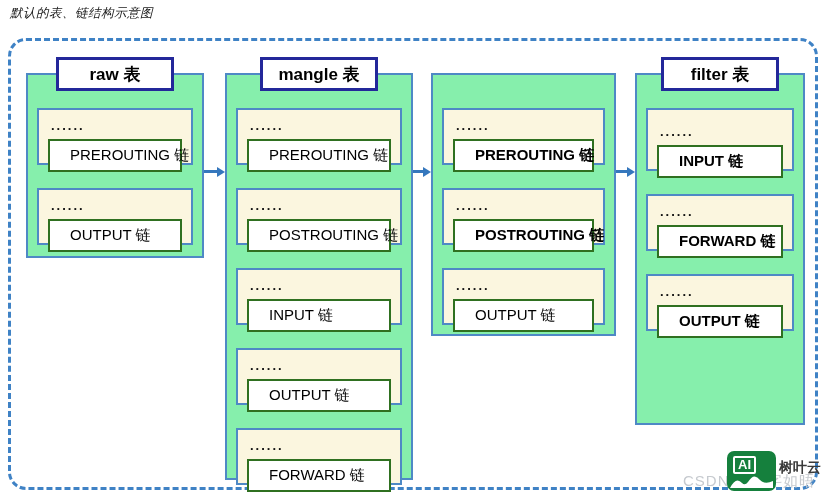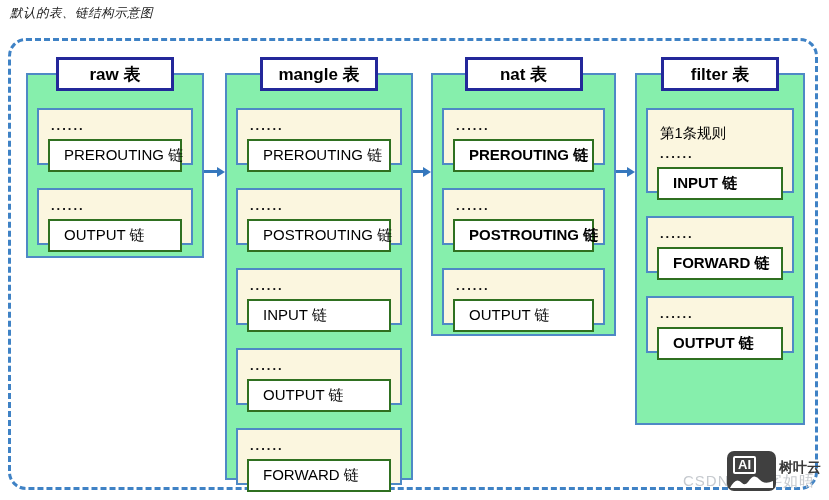--- a/index.html
+++ b/index.html
@@ -41,39 +41,39 @@
     padding:6px 9px 0 9px; box-sizing:border-box;
   }
   .dots {
     font-weight:bold; font-size:13px; letter-spacing:2px;
     color:#111; padding:2px 0 0 3px; line-height:15px;
   }
   .rules { padding:6px 0 0 3px; font-size:14.5px; line-height:22px; color:#000; }
   .chain {
     margin-top:6px; margin-bottom:-9px; position:relative; z-index:1;
     background:#fff; border:2px solid #2f7020;
-    padding:5px 14px; font-size:15px; color:#000; white-space:nowrap;
+    padding:5px 20px; font-size:15px; color:#000; white-space:nowrap;
   }
   .chain.bold { font-weight:bold; }
   .arrow {
     position:absolute; top:129px; height:3px; background:#3577bd;
   }
   .arrow::after {
     content:''; position:absolute; right:-8px; top:50%;
     transform:translateY(-50%); width:0; height:0;
     border-left:8px solid #3577bd;
     border-top:5px solid transparent; border-bottom:5px solid transparent;
   }
   .wm-csdn {
     position:absolute; left:683px; top:472px; z-index:5;
     font-size:15px; color:#c6cacf; letter-spacing:1px; white-space:nowrap;
   }
   .wm-logo {
     position:absolute; left:727px; top:451px; width:49px; height:40px;
-    background:#404040; border-radius:7px; z-index:6;
+    background:#15803d; border-radius:7px; z-index:6;
   }
   .wm-ai {
     position:absolute; left:6px; top:5px;
     border:2px solid #fff; color:#fff; font-weight:bold;
     font-size:13px; line-height:14px; padding:0 3px; border-radius:2px;
   }
   .wm-mountain { position:absolute; left:3px; bottom:3px; width:43px; height:16px; }
   .wm-brand {
     position:absolute; left:779px; top:459px; z-index:6;
     font-size:14px; font-weight:bold; color:#3a3a3a; white-space:nowrap;
@@ -120,21 +120,20 @@
         <div class="chain">OUTPUT 链</div>
       </div>
       <div class="slot">
         <div class="dots">......</div>
         <div class="chain">FORWARD 链</div>
       </div>
     </div>
   </div>
 
   <div class="col col-nat">
-    <div class="col-header">nat 表</div>
     <div class="col-body">
       <div class="slot">
         <div class="dots">......</div>
         <div class="chain bold">PREROUTING 链</div>
       </div>
       <div class="slot">
         <div class="dots">......</div>
         <div class="chain bold">POSTROUTING 链</div>
       </div>
       <div class="slot">
@@ -142,21 +141,20 @@
         <div class="chain">OUTPUT 链</div>
       </div>
     </div>
   </div>
 
   <div class="col col-filter">
     <div class="col-header">filter 表</div>
     <div class="col-body">
       <div class="slot">
         <div class="rules">
-          <div>第1条规则</div>
         </div>
         <div class="dots">......</div>
         <div class="chain bold">INPUT 链</div>
       </div>
       <div class="slot">
         <div class="dots">......</div>
         <div class="chain bold">FORWARD 链</div>
       </div>
       <div class="slot">
         <div class="dots">......</div>

